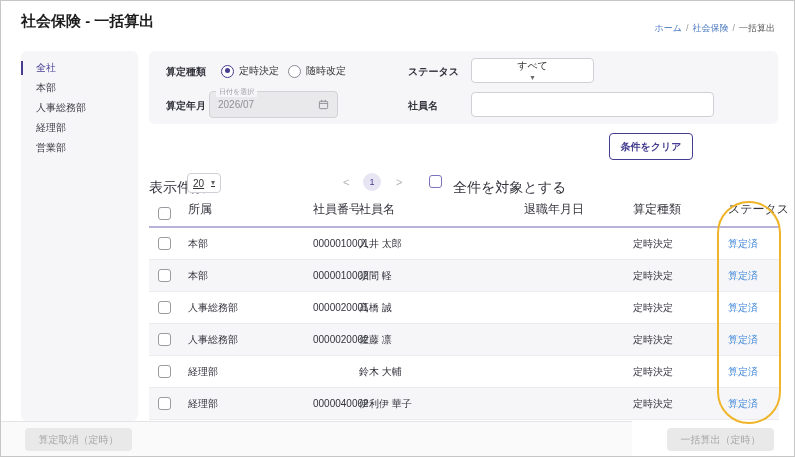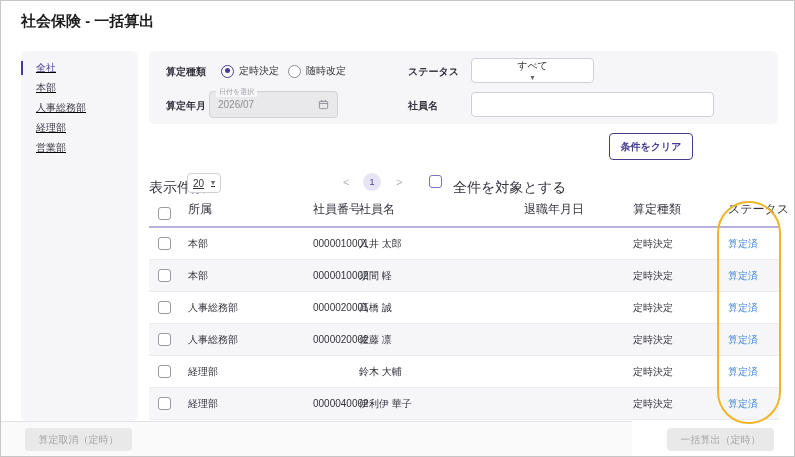--- a/index.html
+++ b/index.html
@@ -7,21 +7,21 @@
        box-sizing:border-box;font-family:"Liberation Sans","DejaVu Sans",sans-serif;overflow:hidden;}
 
   .page-title{position:absolute;left:20px;top:11px;margin:0;font-size:15px;font-weight:bold;color:#1c1c1c;}
 
   .breadcrumb{position:absolute;right:19px;top:21px;font-size:9px;color:#999;}
   .breadcrumb a{color:var(--breadcrumb-link);text-decoration:none;cursor:pointer;}
   .breadcrumb .sep{margin:0 4px;color:#9a9a9a;}
   .breadcrumb .current{color:#555;}
 
   .sidebar{position:absolute;left:20px;top:50px;width:117px;height:370px;background:#f6f6f9;
-           border-radius:6px;padding-top:7px;box-sizing:border-box;text-decoration:underline;}
+           border-radius:6px;padding-top:7px;box-sizing:border-box;}
   .side-item{position:relative;height:20px;line-height:20px;padding-left:15px;font-size:10px;
              color:#3c3c46;cursor:pointer;}
   .side-item.active{color:var(--primary);}
   .side-item.active::before{content:"";position:absolute;left:0;top:3px;width:2px;height:14px;background:var(--primary);}
 
   .filter-card{position:absolute;left:148px;top:50px;width:629px;height:73px;background:#f6f6f9;border-radius:6px;}
   .flabel{position:absolute;font-size:10px;font-weight:bold;color:#33333d;}
 
   .radio{position:absolute;display:flex;align-items:center;gap:5px;font-size:10px;color:#333;cursor:pointer;}
   .rb{width:13px;height:13px;border-radius:50%;border:1.5px solid #8b8b95;background:#fff;
@@ -81,20 +81,23 @@
 
   .cal-icon{flex:0 0 auto;}
 </style>
 </head>
 <body>
 
 <div id="app">
 
   <h1 class="page-title">社会保険 - 一括算出</h1>
 
+  <nav class="breadcrumb">
+    <a>ホーム</a><span class="sep">/</span><a>社会保険</a><span class="sep">/</span><span class="current">一括算出</span>
+  </nav>
 
   <aside class="sidebar">
     <div class="side-item active"><span>全社</span></div>
     <div class="side-item"><span>本部</span></div>
     <div class="side-item"><span>人事総務部</span></div>
     <div class="side-item"><span>経理部</span></div>
     <div class="side-item"><span>営業部</span></div>
   </aside>
 
   <section class="filter-card">

